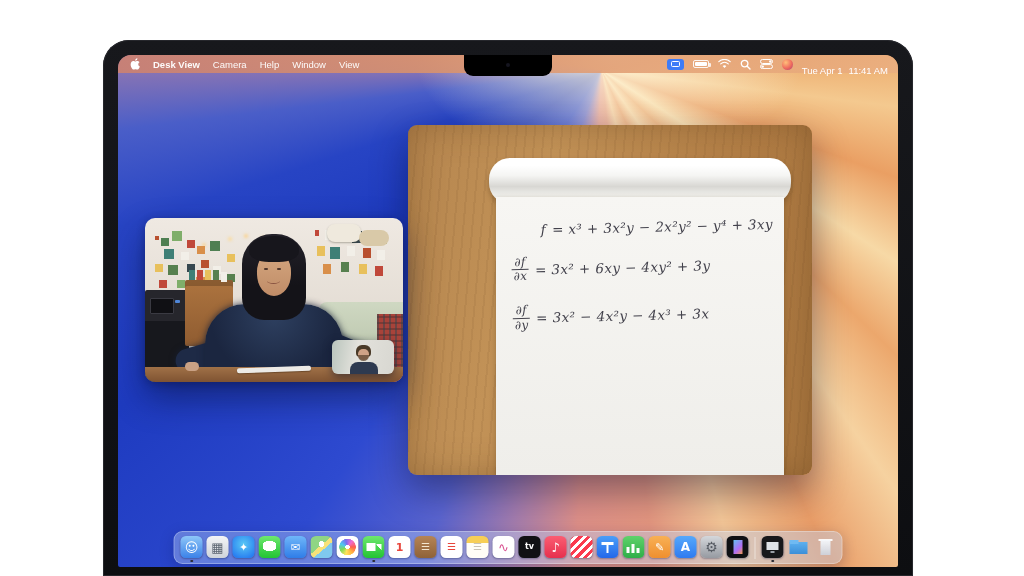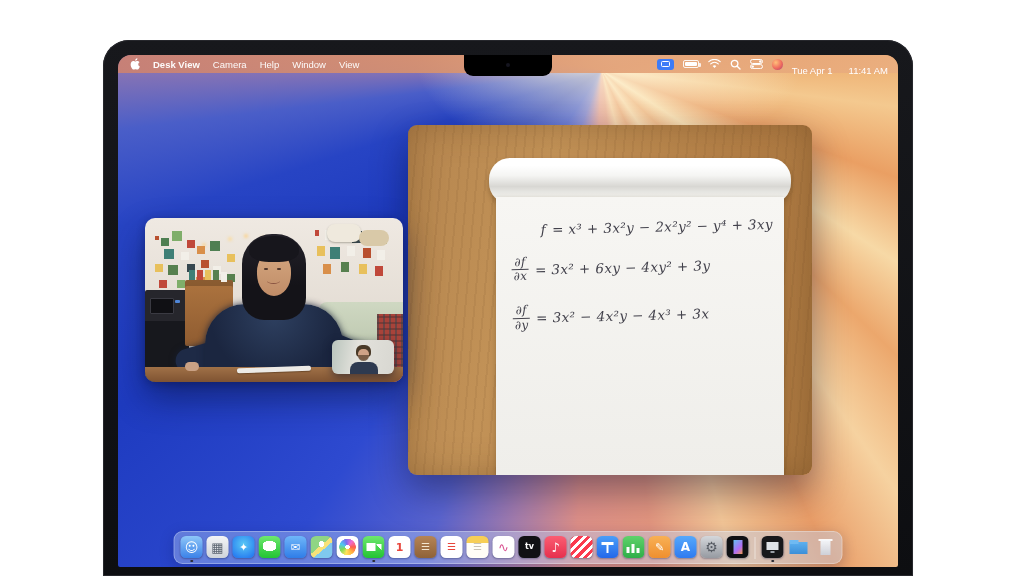--- a/index.html
+++ b/index.html
@@ -44,21 +44,21 @@
   .dv-pill { width:17px; height:11px; background:#3d7bf7; border-radius:3px;
              display:flex; align-items:center; justify-content:center; }
   .dv-pill i { display:block; width:9px; height:6px; border:1px solid #fff; border-radius:1.5px; }
   .battery { position:relative; width:16px; height:8px; border:1px solid rgba(255,255,255,.9);
              border-radius:2px; }
   .battery::before { content:""; position:absolute; inset:1px; background:#fff; border-radius:1px; }
   .battery::after { content:""; position:absolute; right:-3px; top:2px; width:2px; height:4px;
                     background:rgba(255,255,255,.8); border-radius:0 1px 1px 0; }
   .siri { width:11px; height:11px; border-radius:50%;
           background:radial-gradient(circle at 35% 32%, #ffc07a, #ef6b5e 55%, #b84a72 90%); }
-  .mb-time { display:flex; gap:16px;margin-top:12px; }
+  .mb-time { display:flex; gap:6px;margin-top:12px; }
 
   
   .ft-win { position:absolute; left:27px; top:163px; width:258px; height:164px;
             border-radius:10px; overflow:hidden; z-index:20;
             box-shadow:0 16px 34px rgba(5,10,45,.45), 0 2px 8px rgba(5,10,45,.3);
             background:linear-gradient(180deg,#efe9e2,#e2dbd2 70%, #d8d0c6); }
   .ft-lights { position:absolute; left:70px; top:24px; width:2px; height:2px; border-radius:50%;
       background:rgba(255,216,138,.95);
       box-shadow:14px -4px 3px 1px rgba(255,216,138,.8), 30px -7px 3px 1px rgba(255,205,120,.8),
                  47px -5px 3px 1px rgba(255,216,138,.8), 62px 0 3px 1px rgba(255,205,120,.75),

